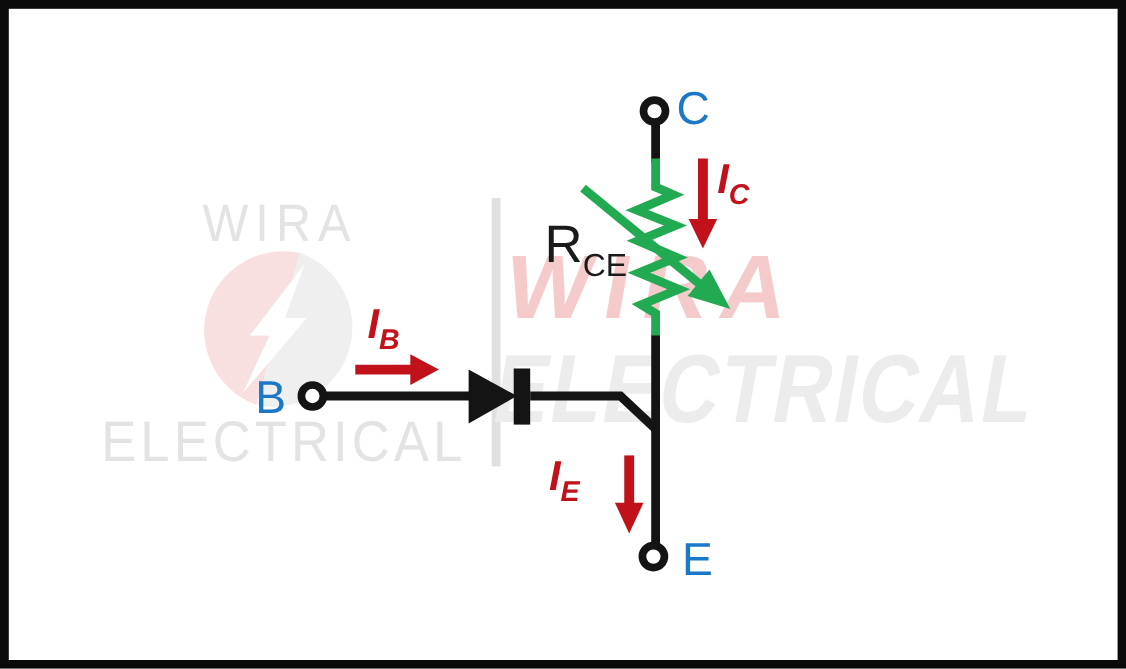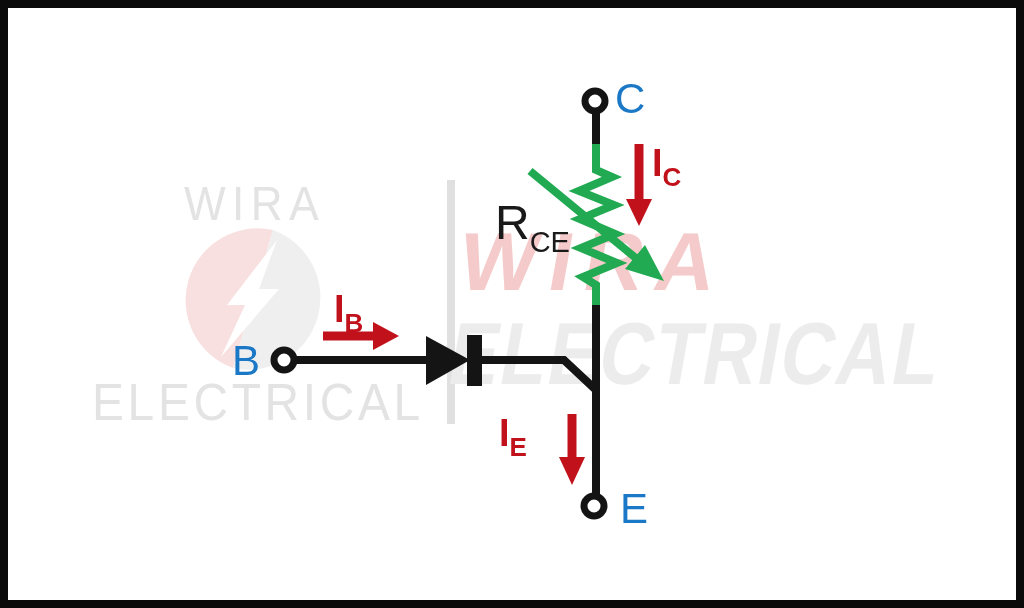--- a/index.html
+++ b/index.html
@@ -42,24 +42,24 @@
   
   .circuit{position:absolute;inset:0;z-index:2;}
   
   .label{position:absolute;line-height:1;white-space:nowrap;z-index:3;}
   .term{font-size:42px;color:#1b78c6;}
   .t-c{left:607px;top:70px;}
   .t-b{left:224px;top:332px;}
   .t-e{left:612px;top:480px;}
   .r-label{left:487px;top:191px;color:#1a1a1a;font-size:48px;}
   .r-label .sub{font-size:29px;position:relative;top:13px;letter-spacing:0px;}
-  .cur{color:#c1121c;font-weight:600;font-size:38px;}
+  .cur{color:#c1121c;font-weight:600;font-size:38px;font-style:italic;}
   .cur .sub{font-size:26px;position:relative;top:10px;}
   .i-c{left:644px;top:136px;}
-  .i-b{left:326px;top:282px;}
+  .i-b{left:326px;top:268px;}
   .i-e{left:491px;top:406px;}
 </style>
 </head>
 <body>
 
 <div class="frame">
 
   <div class="wm">
     <div class="wm-text wm-top">WIRA</div>
 

